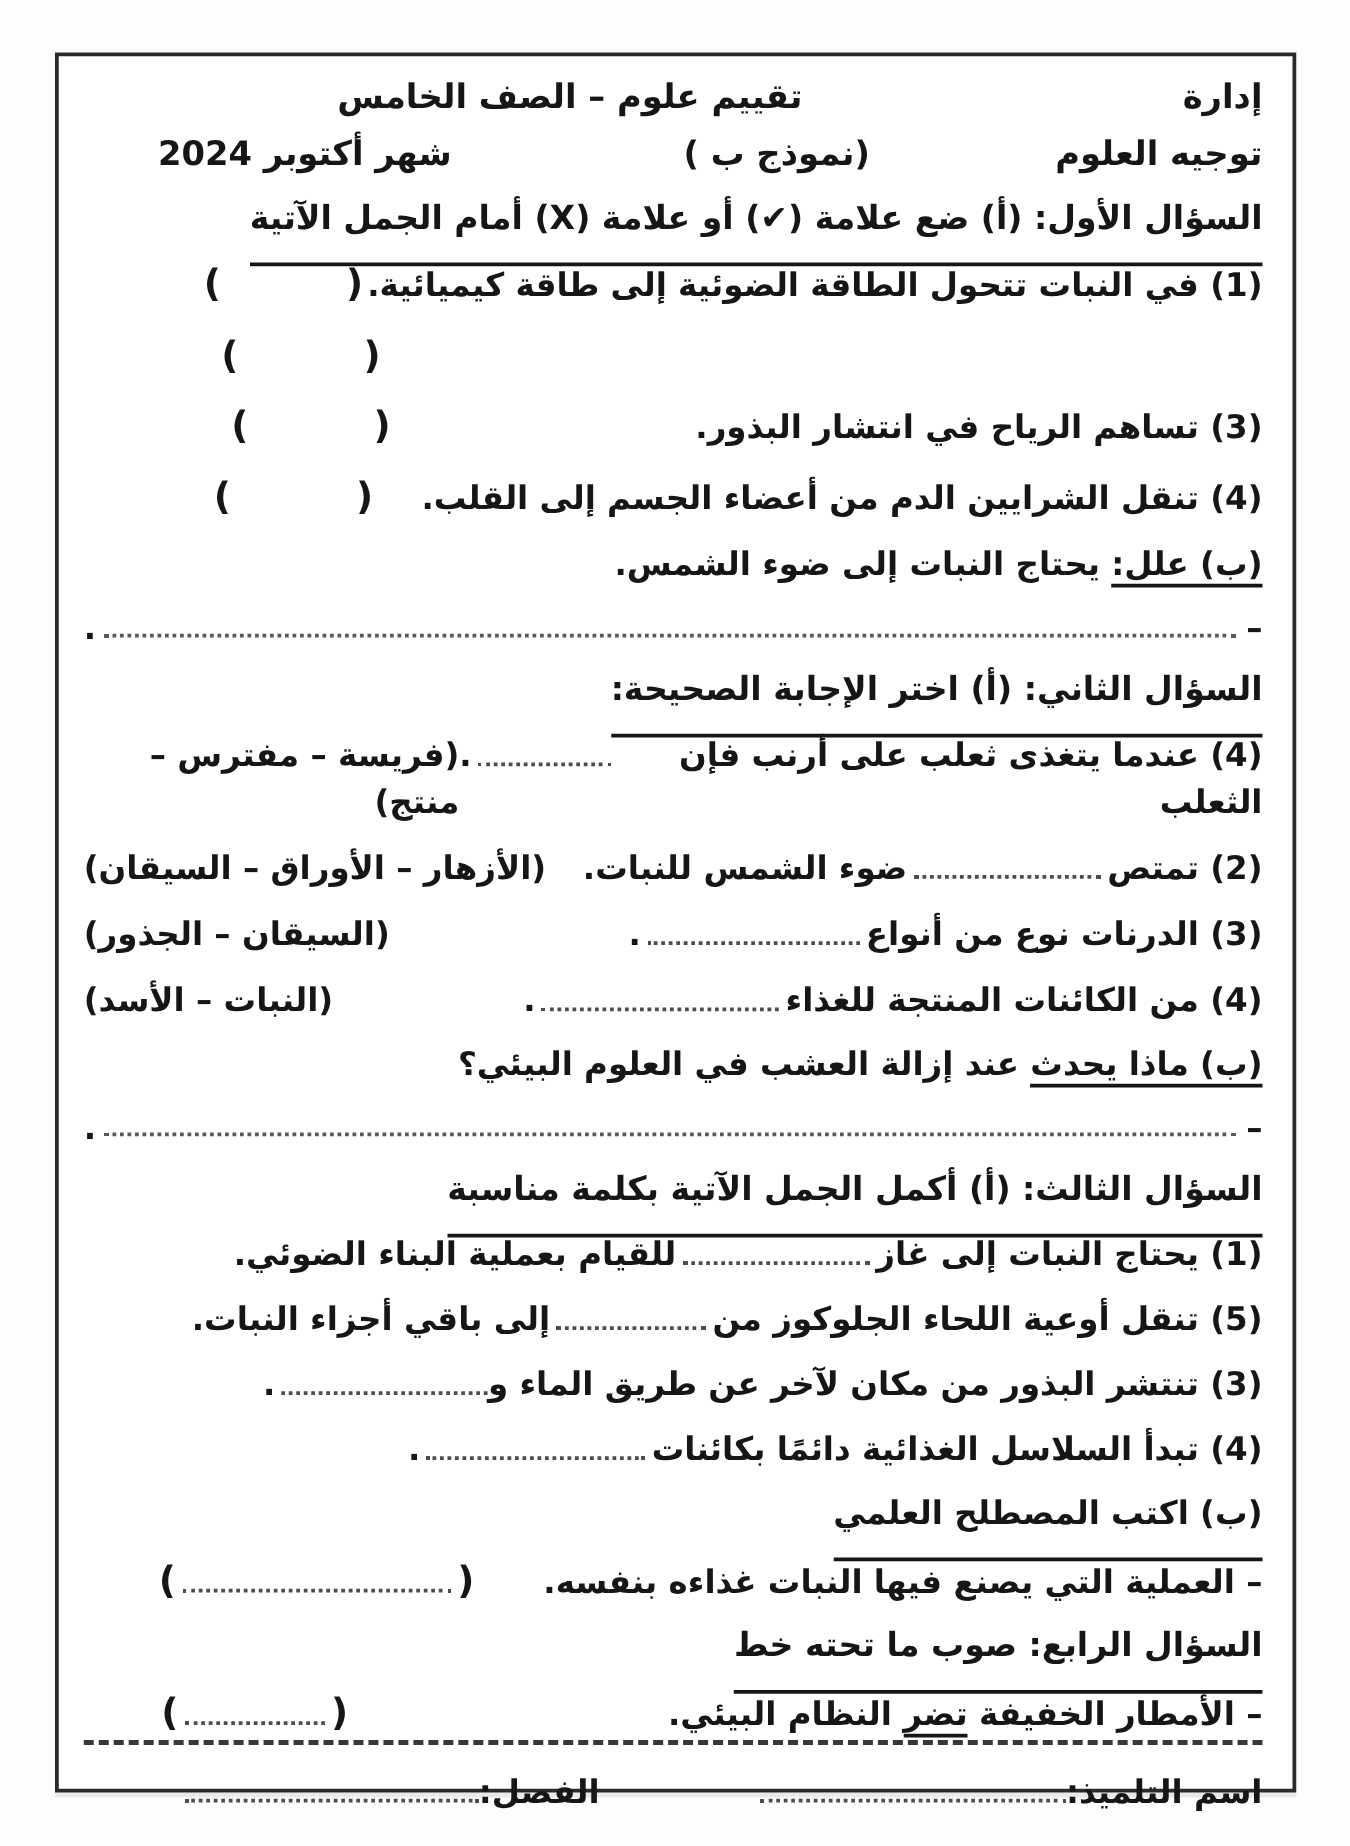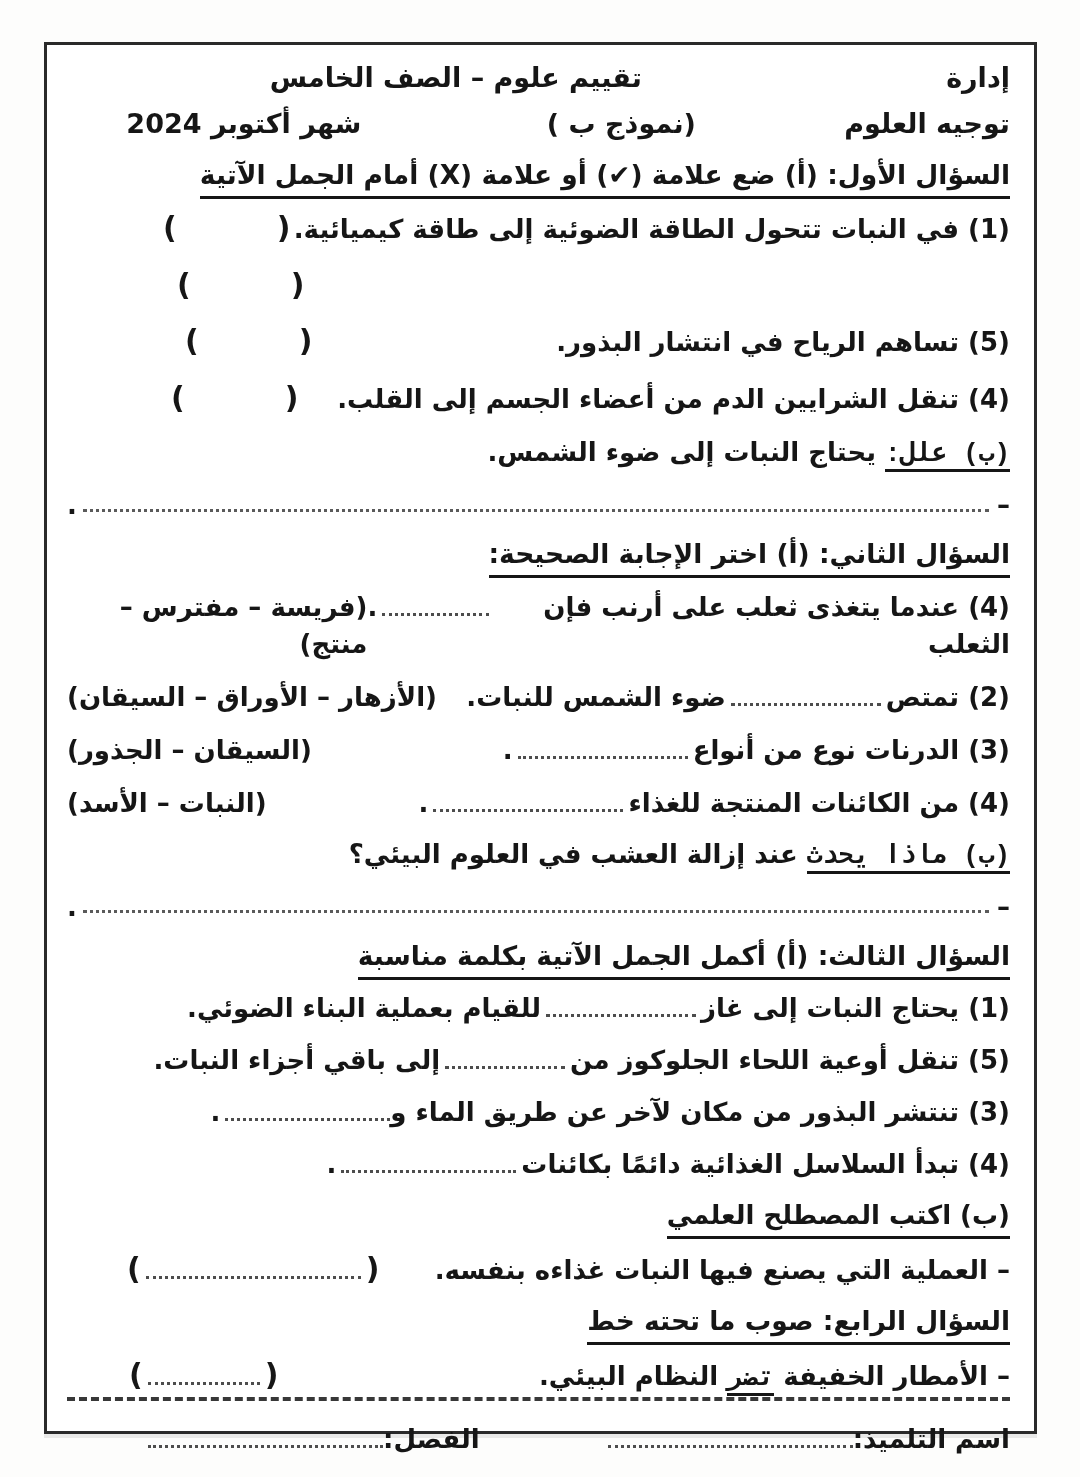--- a/index.html
+++ b/index.html
@@ -20,22 +20,22 @@
     border:3px solid #2a2a2a;
     box-shadow:0 4px 0 rgba(0,0,0,0.08);
     padding:12px 24px 10px 20px;
     direction:rtl;
     font-size:26px;
     line-height:1.42;
     display:flex; flex-direction:column;
   }
   .row { display:flex; align-items:baseline; }
   .sp { flex:1; }
-  .u  { border-bottom:3px solid currentColor; padding-bottom:6px; }
-  .uw { border-bottom:3px solid currentColor;font-family:Liberation Mono, monospace; }           
+  .u  { border-bottom:3px solid currentColor; padding-bottom:20px; }
+  .uw { border-bottom:3px solid currentColor; }           
   .qtitle { margin-top:12px; font-size:26.5px; }
   .hdr1 { margin-top:2px; font-size:27px; }
   .hdr2 { margin-top:8px; font-size:27px; }
   .titem { margin-top:14px; }
   .pblank { direction:ltr; display:inline-flex; align-items:baseline; font-size:30px; margin-left:6px; }
   .pgap { display:inline-block; width:100px; }
   .dots { display:inline-block; border-bottom:3px dotted #4d4d4d; height:2px; margin:0 5px; align-self:baseline; }
   .ansrow { display:flex; align-items:center; margin-top:14px; }
   .ansrow .line { flex:1; border-bottom:3px dotted #5a5a5a; height:10px; margin:0 8px 0 6px; }
   .choicerow { margin-top:16px; }
@@ -82,21 +82,21 @@
     </div>
     <div class="row titem">
       <span class="sp"></span>
       <span class="pblank" style="margin-left:110px">
           <span>(</span>
           <span class="pgap"></span>
           <span>)</span>
         </span>
     </div>
     <div class="row titem">
-      <span>(5) تساهم الرياح في انتشار البذور.</span>
+      <span>(3) تساهم الرياح في انتشار البذور.</span>
       <span class="sp"></span>
       <span class="pblank" style="margin-left:118px">
           <span>(</span>
           <span class="pgap"></span>
           <span>)</span>
         </span>
     </div>
     <div class="row titem">
       <span>(4) تنقل الشرايين الدم من أعضاء الجسم إلى القلب.</span>
       <span class="sp"></span>

